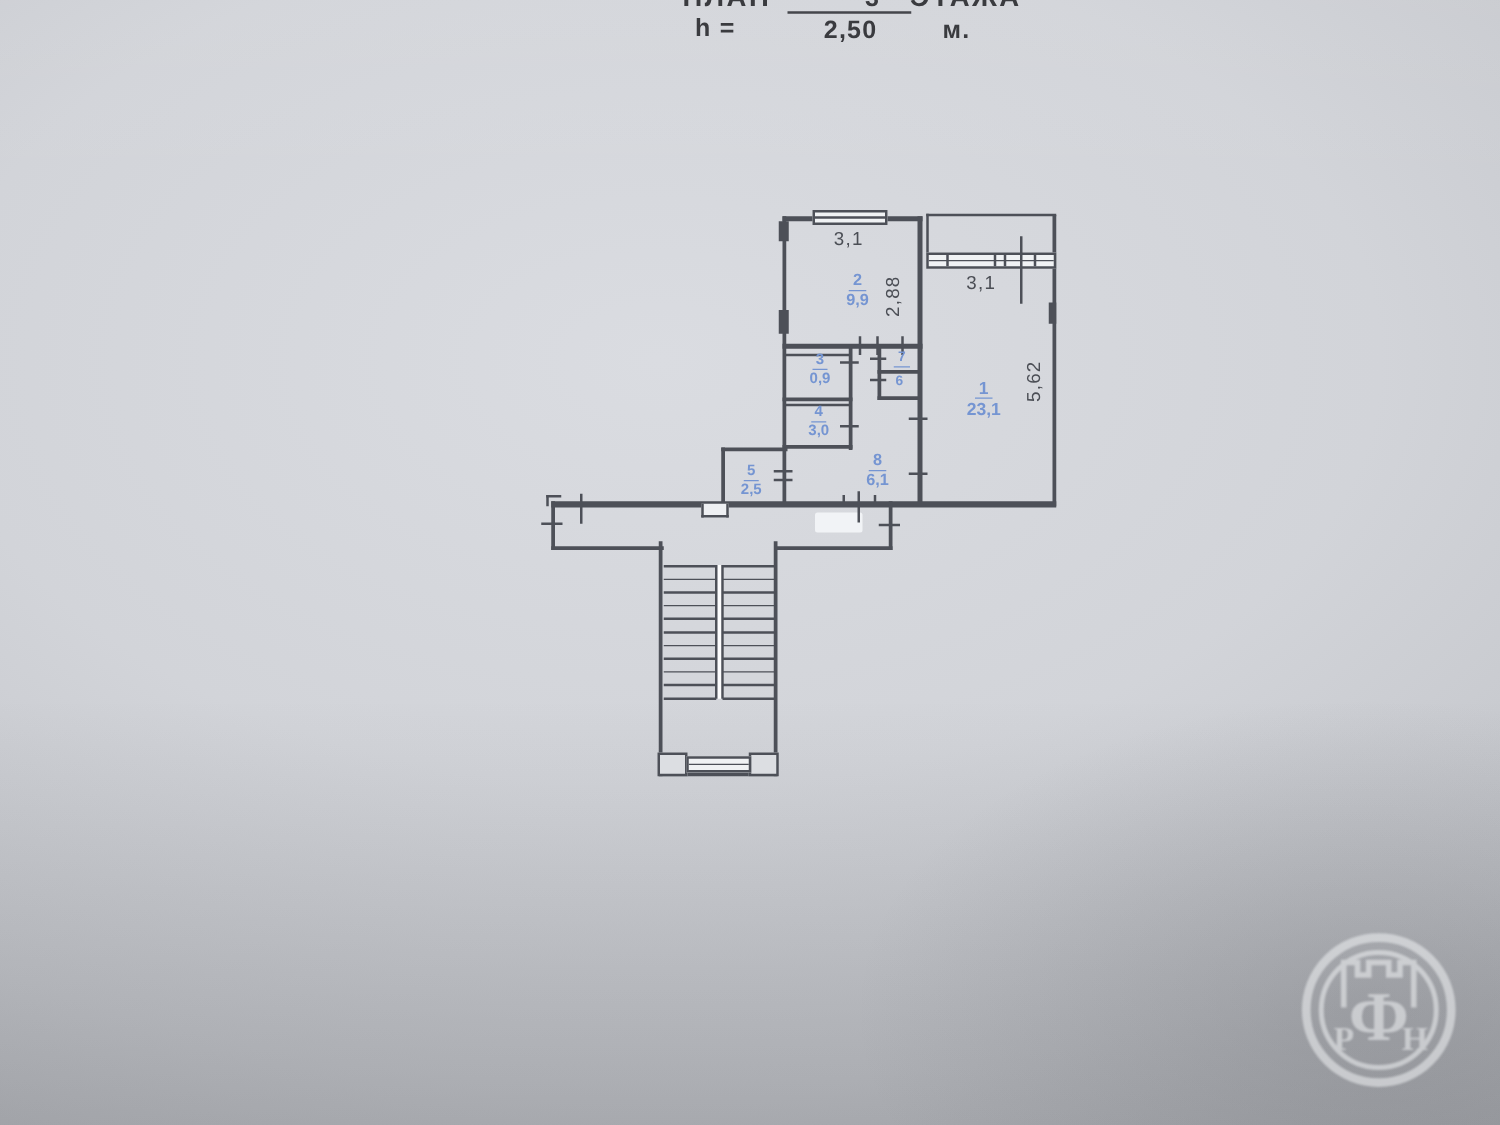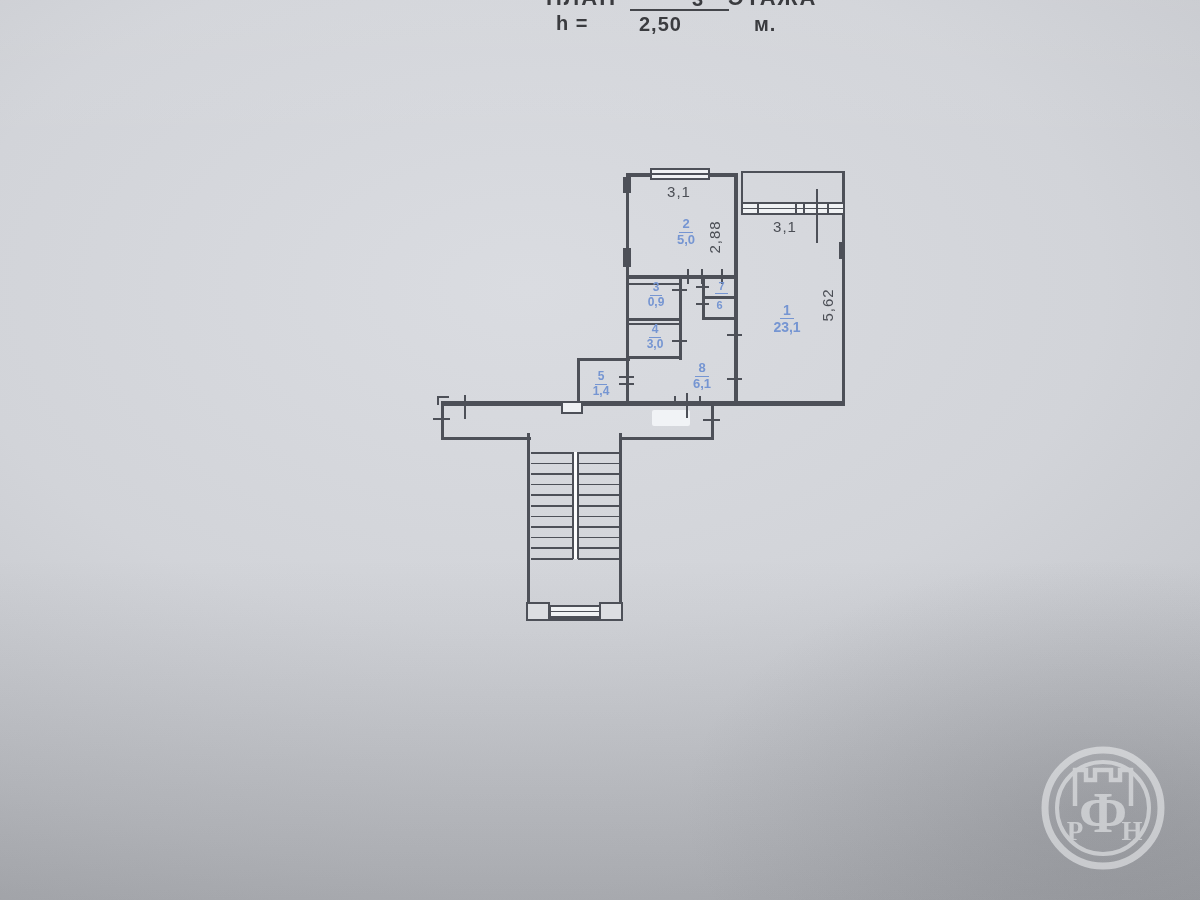--- a/index.html
+++ b/index.html
@@ -41,21 +41,21 @@
 </style>
 </head>
 <body>
 
 <div id="header">
   <div class="ht title" style="left:546px;top:-15px">ПЛАН</div>
   <div class="ht hval" style="left:692px;top:-12px">3</div>
   <div class="ht title" style="left:728px;top:-15px">ЭТАЖА</div>
   <div class="fracline" style="left:630px;top:9px;width:99px;height:2px"></div>
   <div class="ht hval" style="left:556px;top:12px">h =</div>
-  <div class="ht hval" style="left:639px;top:13px">2,50</div>
+  <div class="ht hval" style="left:659px;top:13px">2,50</div>
   <div class="ht hval" style="left:754px;top:13px">м.</div>
 </div>
 
 <div id="plan">
 
   <div class="w" style="left:626px;top:173px;width:112px;height:4px"></div>
   <div class="w" style="left:626px;top:173px;width:3px;height:231px"></div>
   <div class="w" style="left:734px;top:173px;width:4px;height:232px"></div>
   <div class="w" style="left:626px;top:275px;width:112px;height:4px"></div>
   <div class="w" style="left:441px;top:401px;width:404px;height:5px"></div>
@@ -127,33 +127,33 @@
   <div class="dim rot" style="left:692px;top:229px;width:44px;height:16px">2,88</div>
   <div class="dim" style="left:768px;top:218px;width:34px">3,1</div>
   <div class="dim rot" style="left:805px;top:297px;width:44px;height:16px">5,62</div>
 
   <div class="rlabel" style="left:766px;top:302px;width:42px;font-size:14px">
     <span class="rnum">1</span>
     <span class="rarea">23,1</span>
   </div>
   <div class="rlabel" style="left:668px;top:217px;width:36px;font-size:13px">
     <span class="rnum">2</span>
-    <span class="rarea">5,0</span>
+    <span class="rarea">9,9</span>
   </div>
   <div class="rlabel" style="left:640px;top:281px;width:32px;font-size:12px">
     <span class="rnum">3</span>
     <span class="rarea">0,9</span>
   </div>
   <div class="rlabel" style="left:639px;top:323px;width:32px;font-size:12px">
     <span class="rnum">4</span>
     <span class="rarea">3,0</span>
   </div>
   <div class="rlabel" style="left:585px;top:370px;width:32px;font-size:12px">
     <span class="rnum">5</span>
-    <span class="rarea">1,4</span>
+    <span class="rarea">2,5</span>
   </div>
   <div class="rlabel" style="left:711px;top:299px;width:17px;font-size:11px">
     <span class="rnum nl">6</span>
   </div>
   <div class="rlabel" style="left:713px;top:280px;width:17px;font-size:11px">
     <span class="rnum">7</span>
   </div>
   <div class="rlabel" style="left:684px;top:361px;width:36px;font-size:13px">
     <span class="rnum">8</span>
     <span class="rarea">6,1</span>

